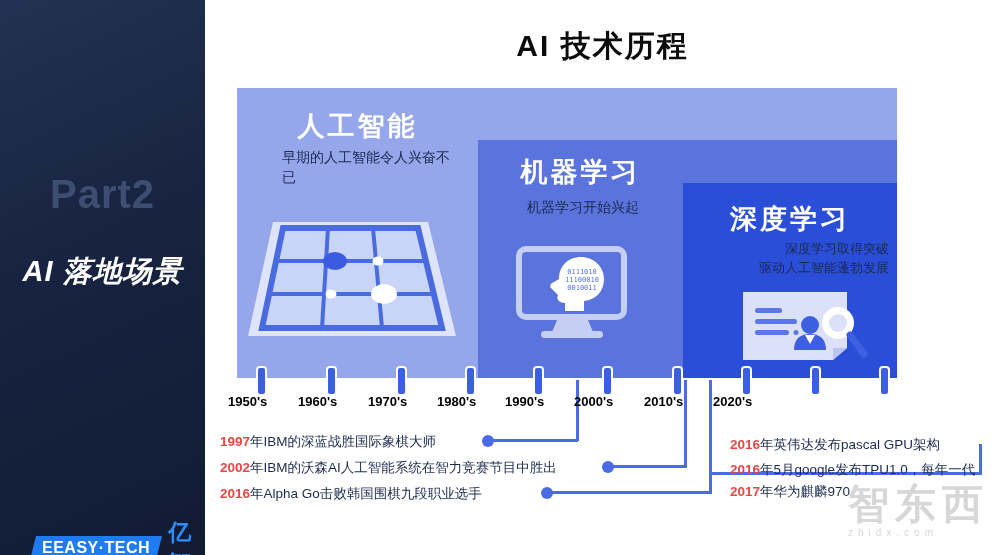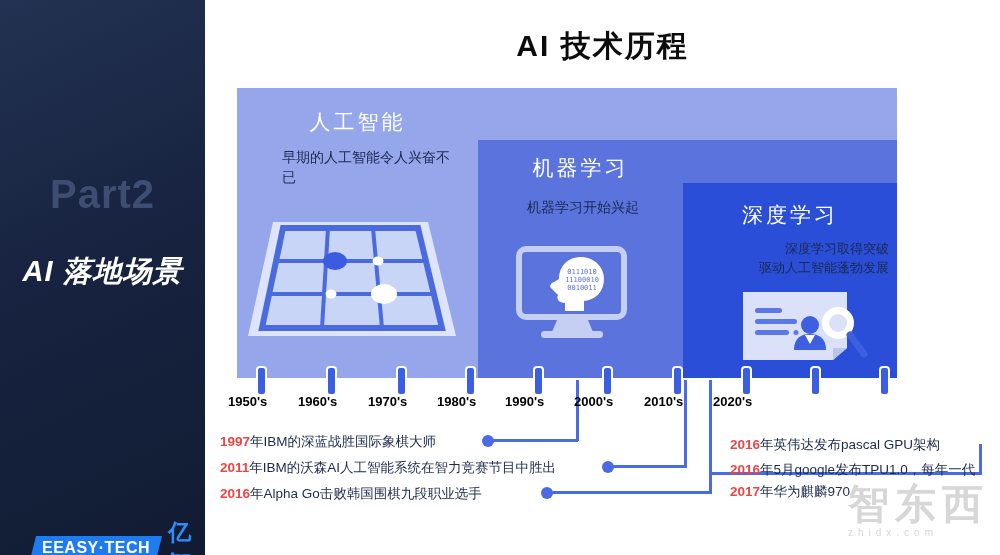--- a/index.html
+++ b/index.html
@@ -20,22 +20,22 @@
   .logo-flag span{display:inline-block;transform:skewX(14deg);}
   .logo-cn{color:#2f8cf8;font-size:23px;font-weight:bold;margin-left:9px;letter-spacing:4px;}
   
   .page-title{position:absolute;left:205px;width:795px;top:26px;text-align:center;
     font-size:30px;font-weight:bold;color:#0c0c0c;letter-spacing:2px;}
   
   .era-box{position:absolute;}
   #box-ai {left:237px;top:88px; width:660px;height:290px;background:#96a6ea;z-index:1;}
   #box-ml {left:478px;top:140px;width:419px;height:238px;background:#5a73dd;z-index:2;}
   #box-dl {left:683px;top:183px;width:214px;height:195px;background:#2a4ed8;z-index:3;}
-  .era-title{position:absolute;text-align:center;color:#fff;font-size:21px;
-    font-weight:400;letter-spacing:3px;z-index:4;}
+  .era-title{position:absolute;text-align:center;color:#fff;font-size:27px;
+    font-weight:700;letter-spacing:3px;z-index:4;}
   #title-ai{left:237px;width:241px;top:108px;}
   #title-ml{left:478px;width:205px;top:154px;}
   #title-dl{left:683px;width:214px;top:201px;}
   .era-desc{position:absolute;color:#1b2a52;font-size:14px;line-height:1.45;
     z-index:4;font-weight:500;}
   #desc-ai{left:282px;top:147px;width:180px;}
   #desc-ml{left:527px;top:197px;width:128px;}
   #desc-dl{left:691px;top:240px;width:198px;text-align:right;font-size:13px;}
   .era-icon{position:absolute;z-index:4;}
   
@@ -158,21 +158,21 @@
   <div class="conn" style="left:549px;top:491px;width:162px;height:3px"></div>
   <div class="dot" style="left:541px;top:487px"></div>
 
   <div class="conn" style="left:709px;top:472px;width:273px;height:3px"></div>
   <div class="conn" style="left:979px;top:444px;width:3px;height:31px"></div>
 
   <div class="event-row" style="left:220px;top:433px">
     <span class="event-year">1997</span><span>年IBM的深蓝战胜国际象棋大师</span>
   </div>
   <div class="event-row" style="left:220px;top:459px">
-    <span class="event-year">2011</span><span>年IBM的沃森AI人工智能系统在智力竞赛节目中胜出</span>
+    <span class="event-year">2002</span><span>年IBM的沃森AI人工智能系统在智力竞赛节目中胜出</span>
   </div>
   <div class="event-row" style="left:220px;top:485px">
     <span class="event-year">2016</span><span>年Alpha Go击败韩国围棋九段职业选手</span>
   </div>
 
   <div class="event-row" style="left:730px;top:436px">
     <span class="event-year">2016</span><span>年英伟达发布pascal GPU架构</span>
   </div>
   <div class="event-row" style="left:730px;top:461px">
     <span class="event-year">2016</span><span>年5月google发布TPU1.0，每年一代</span>

